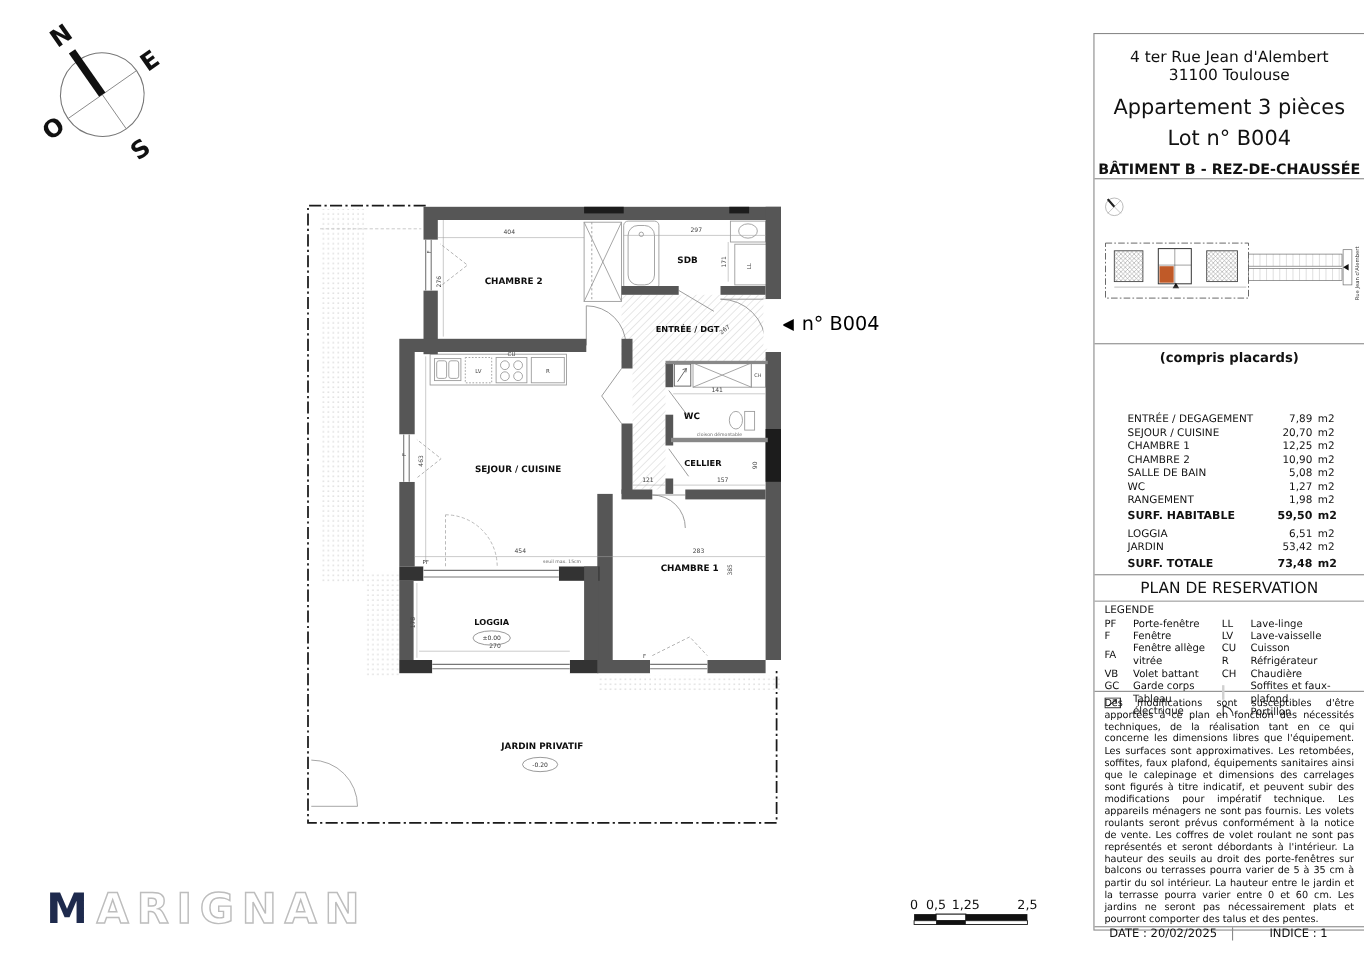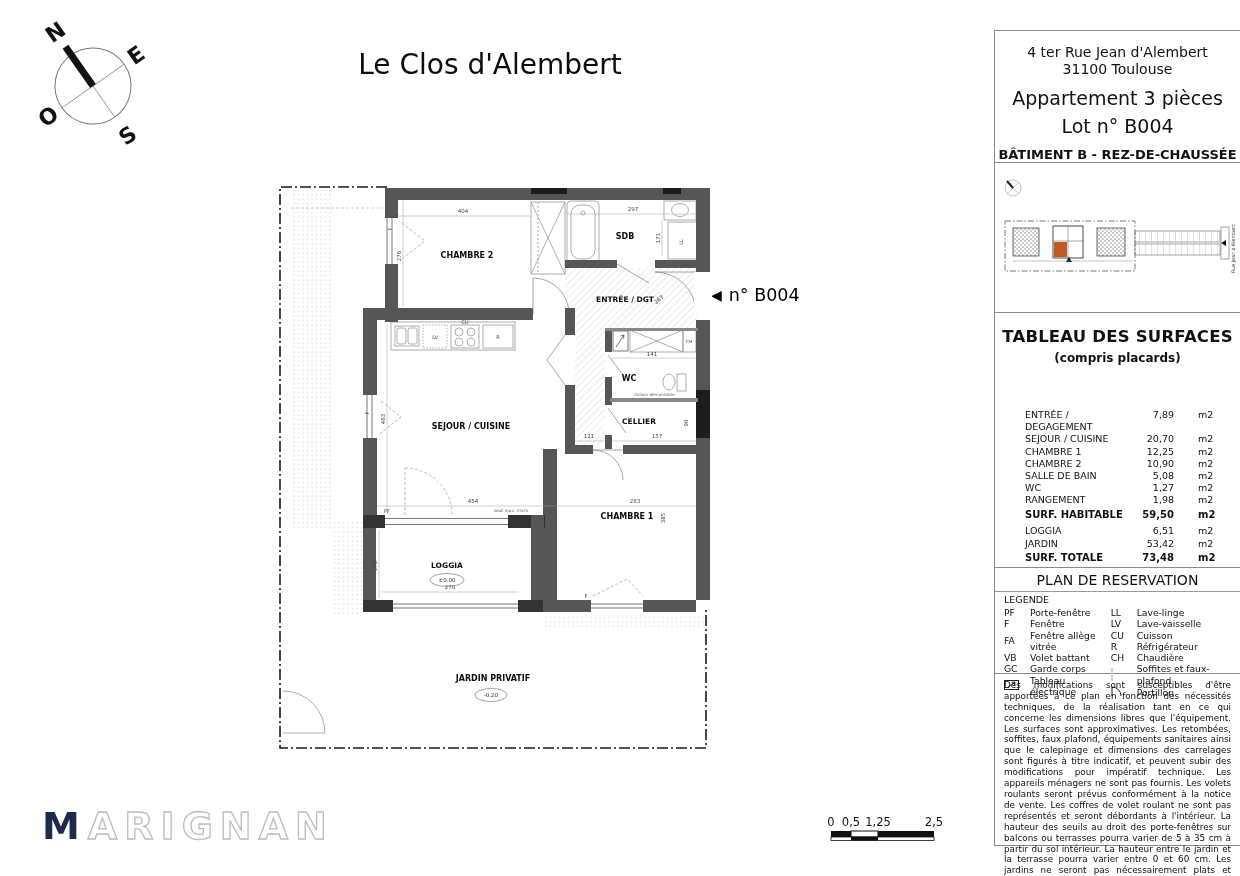--- a/index.html
+++ b/index.html
@@ -23,21 +23,21 @@
   .apt-lot{font-size:19px;margin-top:6px;}
   .bldg{font-size:13px;font-weight:bold;margin-top:10px;}
   .sec-map{height:150px;position:relative;}
   .sec-surfaces{height:288px;}
   .surf-title{text-align:center;font-size:16.5px;font-weight:bold;margin-top:14px;letter-spacing:0.2px;}
   .surf-sub{text-align:center;font-size:12px;margin-top:5px;font-weight:bold;}
   .srows{margin-top:44px;}
   .srow{display:flex;padding:0 24px 0 30px;font-size:9.5px;line-height:12.2px;align-items:baseline;}
   .srow .lbl{flex:1;}
   .srow .val{width:36px;text-align:right;}
-  .srow .unit{width:18px;padding-left:5px;margin-left:19px;}
+  .srow .unit{width:18px;padding-left:5px;}
   .srow.bold{font-weight:bold;font-size:10px;margin:2.5px 0;justify-content:center;}
   .srow.gap{margin-top:4px;}
   .sec-res{height:106px;}
   .res-title{text-align:center;font-size:14px;padding:4px 0 3px;border-bottom:1px solid #9a9a9a;}
   .res-legend{font-size:9.5px;padding:2px 0 1px 9px;}
   .legend-cols{display:flex;padding:1px 4px 0 9px;}
   .lcol{width:46%;}
   .rcol{width:54%;}
   .lrow{display:flex;font-size:9.2px;line-height:11.3px;align-items:center;}
   .lrow .abbr{width:26px;}
@@ -67,21 +67,20 @@
       <line x1="75" y1="40" x2="75" y2="116" stroke="#888" stroke-width="0.8"></line>
       <line x1="37" y1="78" x2="113" y2="78" stroke="#888" stroke-width="0.8"></line>
       <line x1="75" y1="78" x2="75" y2="30" stroke="#111" stroke-width="7"></line>
       <text x="75" y="20" font-size="22" font-weight="bold" text-anchor="middle" fill="#111">N</text>
       <text x="128" y="85" font-size="22" font-weight="bold" text-anchor="middle" fill="#111">E</text>
       <text x="75" y="146" font-size="22" font-weight="bold" text-anchor="middle" fill="#111">S</text>
       <text x="21" y="85" font-size="22" font-weight="bold" text-anchor="middle" fill="#111">O</text>
     </g>
   </svg>
 
-  <div class="sheet-title">Le Clos d'Alembert</div>
 
   <div class="lot-marker">
     <span class="tri">◀</span>
     <span>n° B004</span>
   </div>
 
   <div class="plan-wrap">
   <svg width="440" height="580" viewBox="0 0 440 580">
     <defs>
       <pattern id="hatch" width="5" height="5" patternUnits="userSpaceOnUse" patternTransform="rotate(45)">
@@ -367,21 +366,20 @@
           <rect x="140" y="68" width="85" height="11" fill="url(#mmstall)" stroke="#666" stroke-width="0.6"></rect>
           <rect x="140" y="81" width="85" height="11" fill="url(#mmstall)" stroke="#666" stroke-width="0.6"></rect>
           <rect x="226" y="64" width="8" height="32" fill="none" stroke="#666" stroke-width="0.6"></rect>
         </g>
         <path d="M 231,77 l -5,3 l 5,3 z" fill="#111"></path>
         <text x="240" y="110" font-size="4.8" fill="#333" transform="rotate(-90 240 110)" text-anchor="start">Rue Jean d'Alembert</text>
       </svg>
     </div>
 
     <div class="sec sec-surfaces">
-      <div class="surf-title">TABLEAU DES SURFACES</div>
       <div class="surf-sub">(compris placards)</div>
       <div class="srows">
         <div class="srow">
             <span class="lbl">ENTRÉE / DEGAGEMENT</span>
             <span class="val">7,89</span>
             <span class="unit">m2</span>
           </div>
         <div class="srow">
             <span class="lbl">SEJOUR / CUISINE</span>
             <span class="val">20,70</span>

